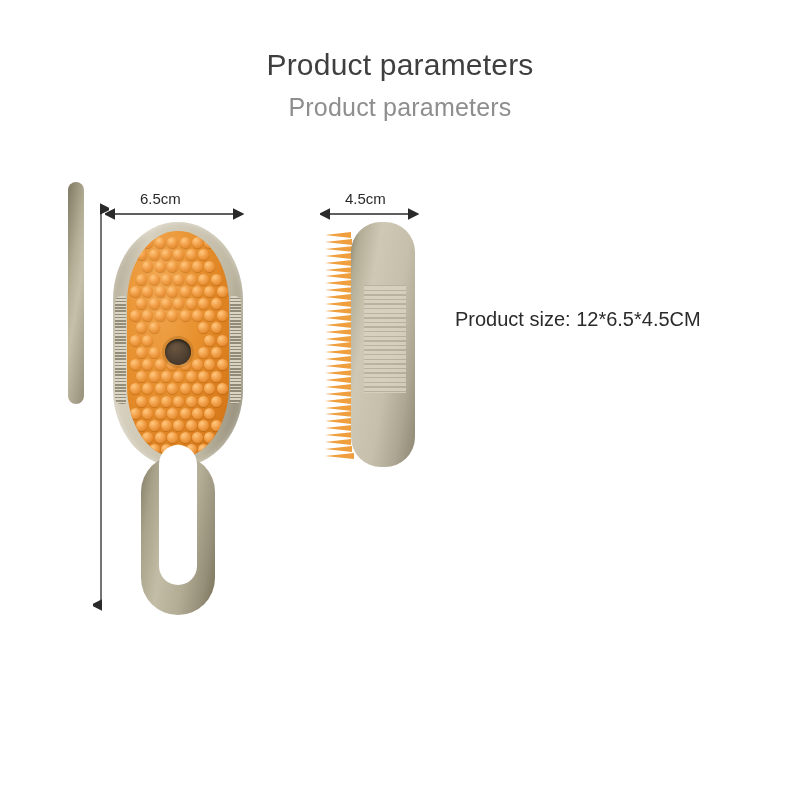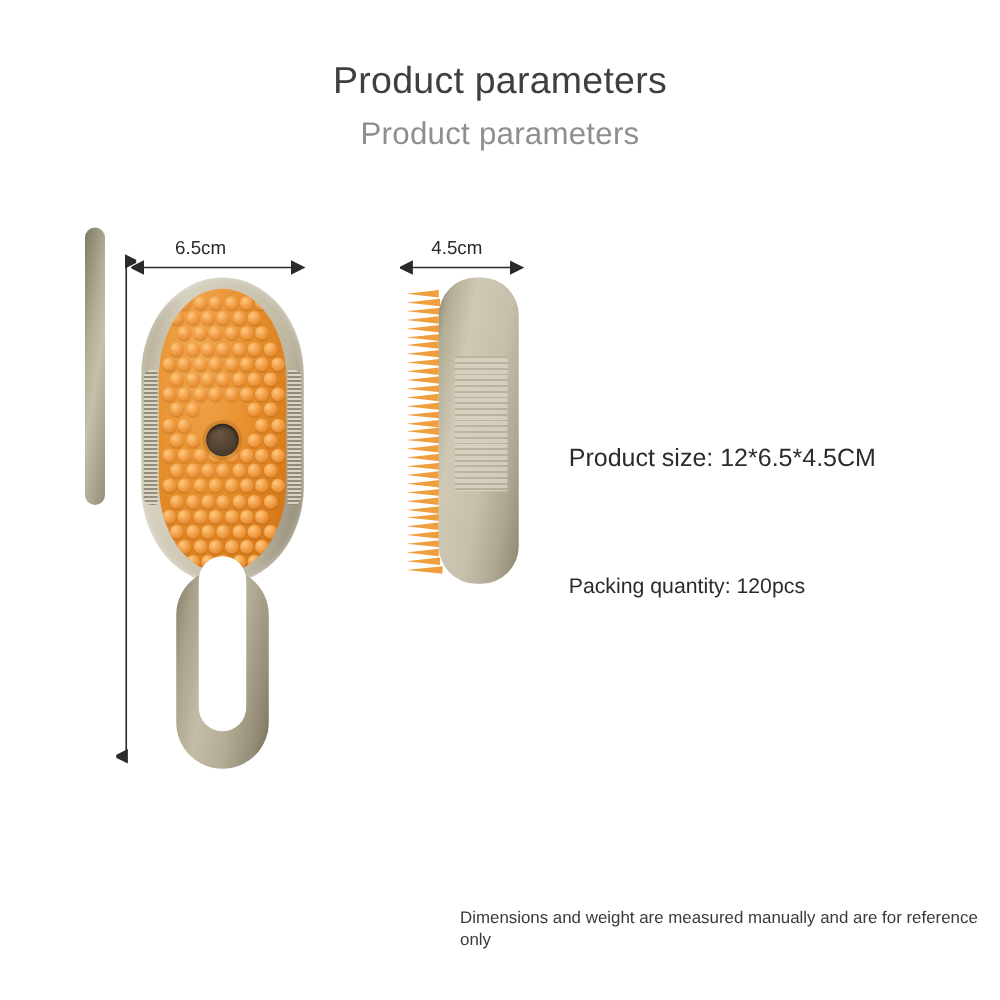--- a/index.html
+++ b/index.html
@@ -60,21 +60,21 @@
   .dim-arrow {
     position: absolute;
   }
 
   
   .spec {
     position: absolute;
     color: #2b2b2b;
     white-space: nowrap;
   }
-  .spec-1 { left: 455px; top: 308px; font-size: 20px; margin-top: 48px; }
+  .spec-1 { left: 455px; top: 308px; font-size: 20px; }
   .spec-2 { left: 455px; top: 382px; font-size: 20px; }
   .spec-3 { left: 455px; top: 459px; font-size: 17px; }
 
   .footnote {
     position: absolute;
     left: 368px;
     top: 725px;
     width: 420px;
     font-size: 13.5px;
     line-height: 1.35;
@@ -427,17 +427,15 @@
         <div class="bristle" style="top: 213.9px; left: 0px; border-right-width: 27.6px;"></div>
         <div class="bristle" style="top: 220.8px; left: 0px; border-right-width: 29.2px;"></div>
       </div>
     <div class="side-body">
       <div class="side-ribs"></div>
     </div>
   </div>
   <div class="side-handle"></div>
 
   <div class="spec spec-1">Product size: 12*6.5*4.5CM</div>
-  <div class="spec spec-3">Packing quantity: 120pcs</div>
-
-  <div class="footnote">Dimensions and weight are measured manually and are for reference only</div>
+
 
 </div>
 
 </body></html>

